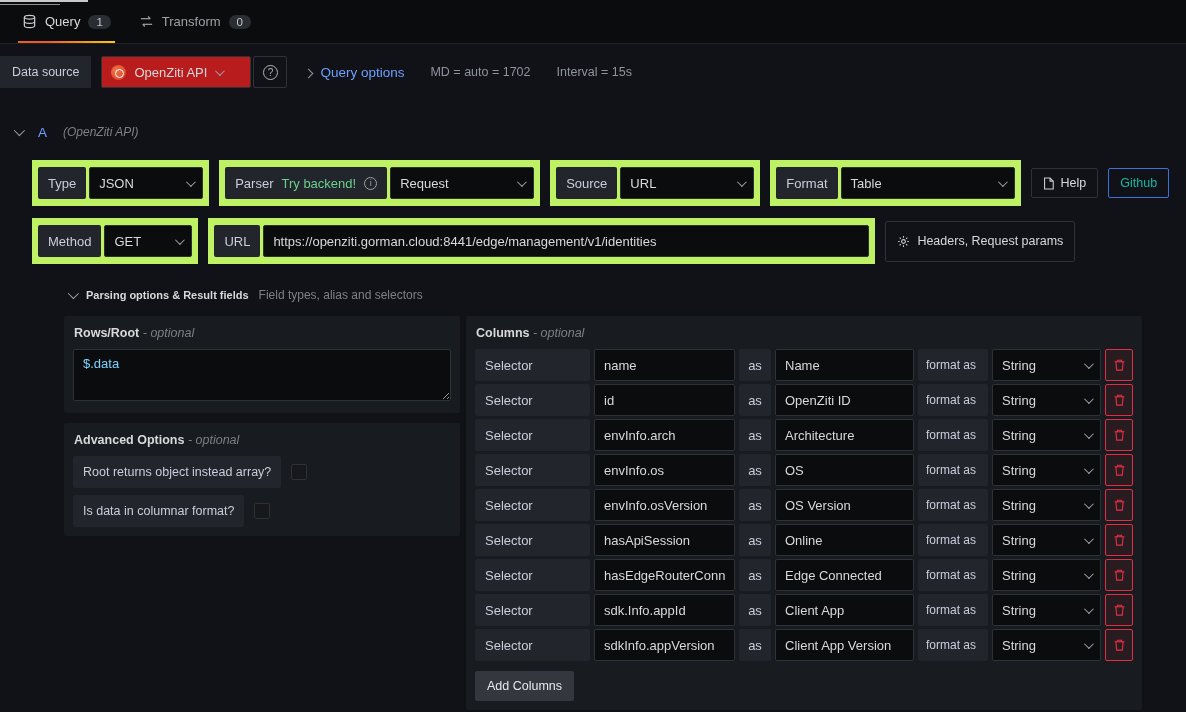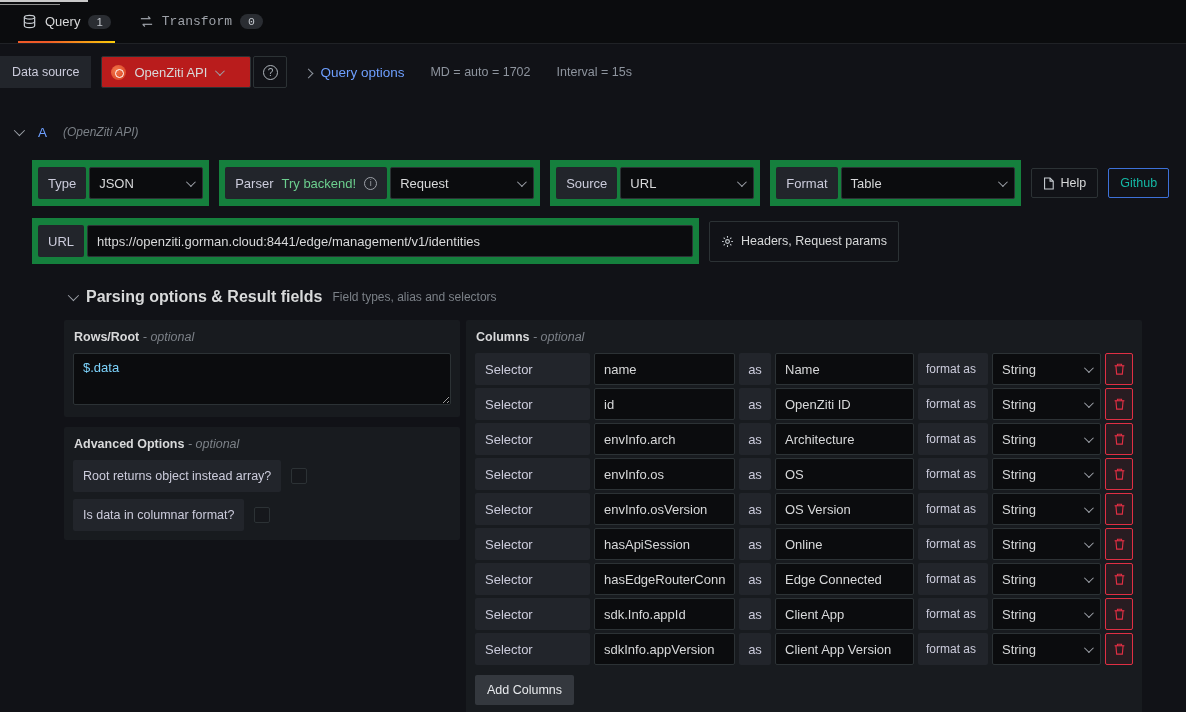--- a/index.html
+++ b/index.html
@@ -12,21 +12,21 @@
   }
   .artifact { position:absolute; background:#c9c9c9; }
   .artifact.a1 { top:0; left:682; width:88px; height:2px; }
   .artifact.a2 { top:4px; left:700; width:60px; height:1px; background:#8f8f8f; }
 
   
   .tabbar { height:44px; background:#0b0c0e; border-bottom:1px solid #202226;
             display:flex; align-items:stretch; padding-left:8px; }
   .tab { display:flex; align-items:center; gap:8px; padding:4px 14px; position:relative; cursor:pointer; }
   .tab.active { color:#d8d9da; }
-  .tab.inactive { color:#9da1a8;font-family:Liberation Mono, monospace; }
+  .tab.inactive { color:#9da1a8; }
   .tab.active::after { content:""; position:absolute; left:10px; right:10px; bottom:0; height:2px;
             background:linear-gradient(90deg,#f05a28 30%,#fbca0a 99%); }
   .tab .ticon { display:flex; align-items:center; color:#9da1a8; }
   .tab.active .ticon { color:#c7ccd1; }
   .badge { background:#2a2d32; border-radius:9px; padding:1px 8px; font-size:11.5px; color:#c3c7cd; }
 
   
   .dsbar { height:56px; display:flex; align-items:center; background:#111217; }
   .ds-label-chip { background:#22252b; height:32px; display:flex; align-items:center;
             padding:0 12px; font-size:12.5px; color:#ccccdc; margin-right:10px; }
@@ -50,21 +50,21 @@
   
   .query-row-header { display:flex; align-items:center; gap:16px; margin:18px 0 0 14px; height:28px; }
   .chev-down { width:8px; height:8px; border-right:1.5px solid #9da1a8; border-bottom:1.5px solid #9da1a8;
             transform:rotate(45deg) translateY(-2px); display:inline-block; }
   .refid { color:#6e9fff; font-weight:500; font-size:13.5px; cursor:pointer; }
   .ds-hint { color:#7b8087; font-style:italic; font-size:12px; }
 
   
   .editor { margin:14px 22px 0 32px; }
   .frow { display:flex; align-items:center; gap:10px; margin-bottom:12px; }
-  .field-group { display:flex; align-items:center; gap:3px; background:#15803d; padding:7px 6px; }
+  .field-group { display:flex; align-items:center; gap:3px; background:#bef264; padding:7px 6px; }
   .chip { background:#22252b; height:32px; display:inline-flex; align-items:center; gap:8px;
             padding:0 10px; font-size:13px; color:#ccccdc; border-radius:2px; white-space:nowrap; }
   .green { color:#6ccf8e; }
   .i-circle { width:13px; height:13px; border:1.2px solid #9da1a8; border-radius:50%;
             display:inline-flex; align-items:center; justify-content:center; font-size:9px;
             font-style:normal; color:#9da1a8; }
   .select { display:flex; align-items:center; justify-content:space-between; gap:8px;
             background:#0b0c0e; border:1px solid #2c3235; border-radius:2px; height:32px;
             padding:0 9px; color:#d8d9da; cursor:pointer; }
   .sel-chev { width:7px; height:7px; border-right:1.5px solid #9da1a8; border-bottom:1.5px solid #9da1a8;
@@ -76,21 +76,21 @@
   .url-input { width:606px; }
   .btn { height:30px; display:inline-flex; align-items:center; gap:7px; padding:0 11px;
             background:#111217; border:1px solid #2c3235; border-radius:2px; color:#d8d9da;
             font-size:12.5px; cursor:pointer; font-family:inherit; }
   .btn.github { border-color:#3d71d9; color:#14b8a6; margin-right:56px;align-items:center; }
   .btn.headers { height:41px; }
   .right-btns { margin-left:auto; display:flex; gap:10px; }
 
   
   .section-header { display:flex; align-items:center; gap:10px; margin:24px 0 14px 36px; }
-  .section-title { font-weight:700; font-size:16px; color:#d8d9da; }
+  .section-title { font-weight:700; font-size:11px; color:#d8d9da; }
   .section-sub { font-size:12px; color:#7b8087; }
   .panels { display:flex; gap:6px; align-items:flex-start; margin:0 22px 0 32px; }
   .left-col { width:396px; display:flex; flex-direction:column; gap:10px; flex:none; }
   .panel { background:#181b1f; padding:9px; border-radius:2px; }
   .panel-head { font-size:12.5px; font-weight:700; color:#d8d9da; margin:1px 0 9px 1px; }
   .opt { font-style:italic; font-weight:400; color:#7b8087; }
   textarea.rows-root { width:100%; height:52px; background:#0b0c0e; border:1px solid #2c3235;
             border-radius:2px; color:#7dd3fc; padding:6px 9px;
             font-family:"Liberation Sans",sans-serif; font-size:13px; resize:vertical; outline:none; }
   .adv-row { display:flex; align-items:center; gap:10px; margin-top:7px; }
@@ -212,20 +212,27 @@
         <span>Help</span>
       </button>
       <button class="btn github">
         <span>Github</span>
       </button>
     </div>
   </div>
 
   <div class="frow">
     <div class="field-group">
+      <span class="chip">Method</span>
+      <div class="select w-method">
+        <span>GET</span>
+        <span class="sel-chev"></span>
+      </div>
+    </div>
+    <div class="field-group">
       <span class="chip">URL</span>
       <input class="input url-input" value="https://openziti.gorman.cloud:8441/edge/management/v1/identities" style="">
     </div>
     <button class="btn headers">
       <span style="display:flex;">
         <svg width="13" height="13" viewBox="0 0 24 24" fill="none" stroke="#c7ccd1" stroke-width="2">
           <circle cx="12" cy="12" r="3.5"></circle>
           <path d="M12 2v3M12 19v3M2 12h3M19 12h3M4.9 4.9l2.1 2.1M17 17l2.1 2.1M19.1 4.9 17 7M7 17l-2.1 2.1"></path>
         </svg>
       </span>

